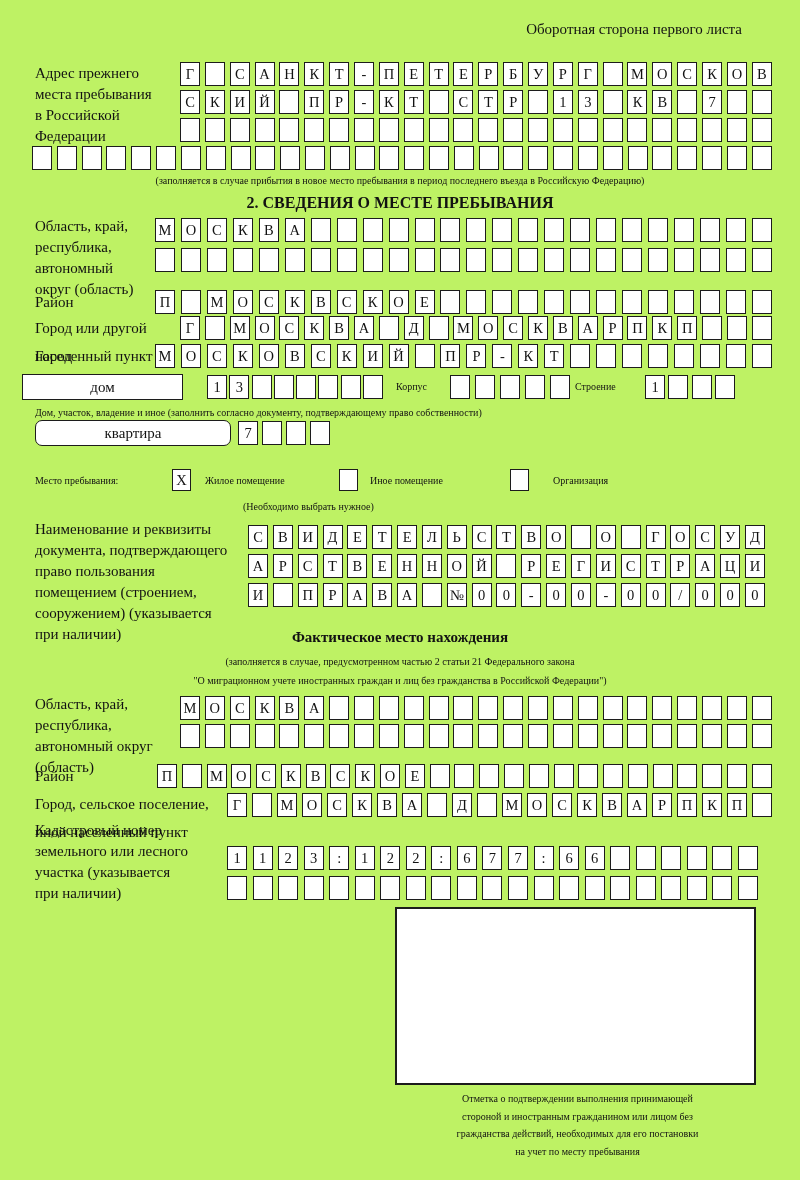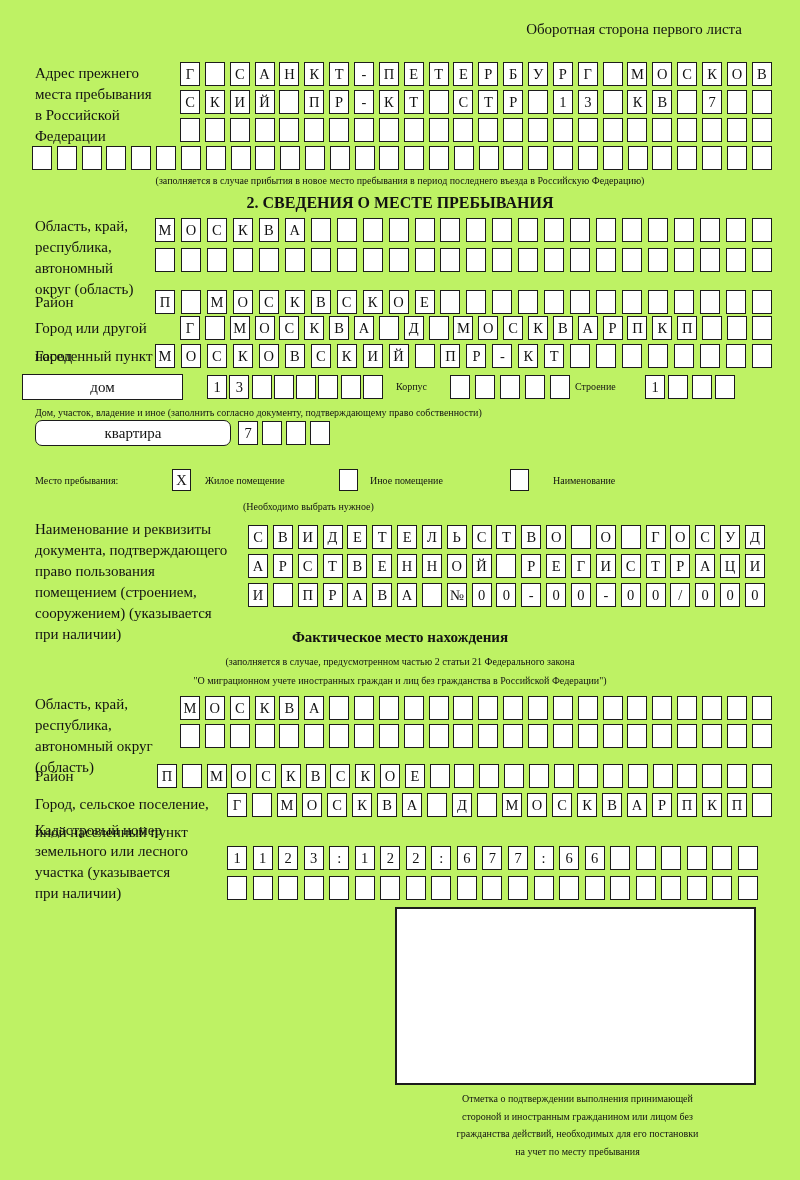--- a/index.html
+++ b/index.html
@@ -334,21 +334,21 @@
       <div class="cell"></div>
       <div class="cell"></div>
     </div>
 
   <div class="inline-lbl" style="left:35px;top:469px;">Место пребывания:</div>
   <div class="chk" style="left:172px;top:469px;">X</div>
   <div class="inline-lbl" style="left:205px;top:469px;">Жилое помещение</div>
   <div class="chk" style="left:339px;top:469px;"></div>
   <div class="inline-lbl" style="left:370px;top:469px;">Иное помещение</div>
   <div class="chk" style="left:510px;top:469px;"></div>
-  <div class="inline-lbl" style="left:553px;top:469px;">Наименование</div>
+  <div class="inline-lbl" style="left:553px;top:469px;">Организация</div>
   <div class="cap" style="left:243px;top:498px;">(Необходимо выбрать нужное)</div>
 
   <div class="lbl" style="left:35px;top:519px;width:210px;">Наименование и реквизиты
 документа, подтверждающего
 право пользования
 помещением (строением,
 сооружением) (указывается
 при наличии)</div>
   <div class="cells" style="left:248px;top:525px;width:517px;">
       <div class="cell">С</div>

